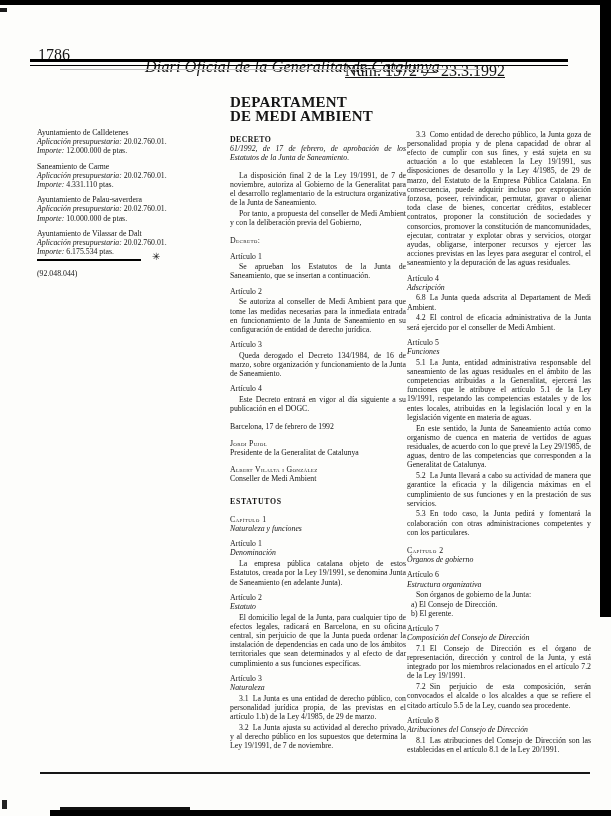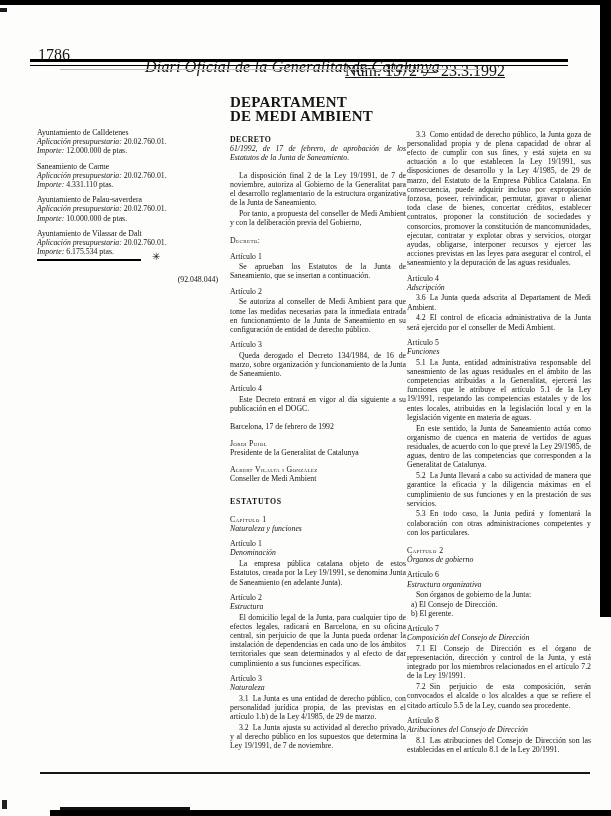--- a/index.html
+++ b/index.html
@@ -26,21 +26,21 @@
   
   .col{position:absolute;font-size:7.8px;line-height:9.2px;}
   .col-left{left:37px;top:128px;width:181px;}
   .col-mid{left:230px;top:96px;width:176px;}
   .col-right{left:407px;top:128px;width:184px;}
   
   .blk{margin:0;}
   .muni{margin-top:6px;}
   .col-left .blk:first-child{margin-top:0;}
   .pline i{font-style:italic;}
-  .ref{margin-top:19px;text-align:right;}
+  .ref{margin-top:13px;}
   .dept{font-weight:700;font-size:15px;line-height:13.5px;letter-spacing:0.2px;}
   .bold-label{font-weight:700;margin-top:12px;letter-spacing:0.4px;}
   .ital{font-style:italic;text-align:justify;}
   .ital-sub{font-style:italic;}
   .para{text-align:justify;text-indent:9px;margin-top:1.5px;}
   .sc{font-variant:small-caps;margin-top:9px;letter-spacing:0.4px;}
   .art{margin-top:6px;}
   .name{font-variant:small-caps;margin-top:8px;letter-spacing:0.3px;}
   .role{}
   .bold{font-weight:700;margin-top:13px;margin-bottom:2px;letter-spacing:0.7px;}
@@ -94,50 +94,50 @@
       <div class="blk dept">DEPARTAMENT</div>
       <div class="blk dept">DE MEDI AMBIENT</div>
       <div class="blk bold-label">DECRETO</div>
       <div class="blk ital">61/1992, de 17 de febrero, de aprobación de los Estatutos de la Junta de Saneamiento.</div>
       <div class="blk para plain">La disposición final 2 de la Ley 19/1991, de 7 de noviembre, autoriza al Gobierno de la Generalitat para el desarrollo reglamentario de la estructura organizativa de la Junta de Saneamiento.</div>
       <div class="blk para">Por tanto, a propuesta del conseller de Medi Ambient y con la deliberación previa del Gobierno,</div>
       <div class="blk sc">Decreto:</div>
       <div class="blk art">Artículo 1</div>
       <div class="blk para">Se aprueban los Estatutos de la Junta de Saneamiento, que se insertan a continuación.</div>
       <div class="blk art">Artículo 2</div>
-      <div class="blk para">Se autoriza al conseller de Medi Ambient para que tome las medidas necesarias para la inmediata entrada en funcionamiento de la Junta de Saneamiento en su configuración de entidad de derecho público.</div>
+      <div class="blk para">Se autoriza al conseller de Medi Ambient para que tome las medidas necesarias para la inmediata entrada en funcionamiento de la Junta de Saneamiento en su configuración de entidad de derecho jurídica.</div>
       <div class="blk art">Artículo 3</div>
       <div class="blk para">Queda derogado el Decreto 134/1984, de 16 de marzo, sobre organización y funcionamiento de la Junta de Saneamiento.</div>
       <div class="blk art">Artículo 4</div>
       <div class="blk para">Este Decreto entrará en vigor al día siguiente a su publicación en el DOGC.</div>
       <div class="blk plain">Barcelona, 17 de febrero de 1992</div>
       <div class="blk name">Jordi Pujol</div>
       <div class="blk role">Presidente de la Generalitat de Catalunya</div>
       <div class="blk name">Albert Vilalta i González</div>
       <div class="blk role">Conseller de Medi Ambient</div>
       <div class="blk bold">ESTATUTOS</div>
       <div class="blk sc">Capítulo 1</div>
       <div class="blk ital">Naturaleza y funciones</div>
       <div class="blk art">Artículo 1</div>
       <div class="blk ital-sub">Denominación</div>
       <div class="blk para">La empresa pública catalana objeto de estos Estatutos, creada por la Ley 19/1991, se denomina Junta de Saneamiento (en adelante Junta).</div>
       <div class="blk art">Artículo 2</div>
-      <div class="blk ital-sub">Estructura</div>
+      <div class="blk ital-sub">Estatuto</div>
       <div class="blk para">El domicilio legal de la Junta, para cualquier tipo de efectos legales, radicará en Barcelona, en su oficina central, sin perjuicio de que la Junta pueda ordenar la instalación de dependencias en cada uno de los ámbitos territoriales que sean determinados y al efecto de dar cumplimiento a sus funciones específicas.</div>
       <div class="blk art">Artículo 3</div>
       <div class="blk ital-sub">Naturaleza</div>
       <div class="blk para">3.1 La Junta es una entidad de derecho público, con personalidad jurídica propia, de las previstas en el artículo 1.b) de la Ley 4/1985, de 29 de marzo.</div>
       <div class="blk para">3.2 La Junta ajusta su actividad al derecho privado, y al derecho público en los supuestos que determina la Ley 19/1991, de 7 de noviembre.</div>
     </div>
 
   <div class="col col-right">
       <div class="blk para">3.3 Como entidad de derecho público, la Junta goza de personalidad propia y de plena capacidad de obrar al efecto de cumplir con sus fines, y está sujeta en su actuación a lo que establecen la Ley 19/1991, sus disposiciones de desarrollo y la Ley 4/1985, de 29 de marzo, del Estatuto de la Empresa Pública Catalana. En consecuencia, puede adquirir incluso por expropiación forzosa, poseer, reivindicar, permutar, gravar o alienar toda clase de bienes, concertar créditos, establecer contratos, proponer la constitución de sociedades y consorcios, promover la constitución de mancomunidades, ejecutar, contratar y explotar obras y servicios, otorgar ayudas, obligarse, interponer recursos y ejercer las acciones previstas en las leyes para asegurar el control, el saneamiento y la depuración de las aguas residuales.</div>
       <div class="blk art">Artículo 4</div>
       <div class="blk ital-sub">Adscripción</div>
-      <div class="blk para">3.6 La Junta queda adscrita al Departament de Medi Ambient.</div>
+      <div class="blk para">6.8 La Junta queda adscrita al Departament de Medi Ambient.</div>
       <div class="blk para">4.2 El control de eficacia administrativa de la Junta será ejercido por el conseller de Medi Ambient.</div>
       <div class="blk art">Artículo 5</div>
       <div class="blk ital-sub">Funciones</div>
       <div class="blk para">5.1 La Junta, entidad administrativa responsable del saneamiento de las aguas residuales en el ámbito de las competencias atribuidas a la Generalitat, ejercerá las funciones que le atribuye el artículo 5.1 de la Ley 19/1991, respetando las competencias estatales y de los entes locales, atribuidas en la legislación local y en la legislación vigente en materia de aguas.</div>
       <div class="blk para">En este sentido, la Junta de Saneamiento actúa como organismo de cuenca en materia de vertidos de aguas residuales, de acuerdo con lo que prevé la Ley 29/1985, de aguas, dentro de las competencias que corresponden a la Generalitat de Catalunya.</div>
       <div class="blk para">5.2 La Junta llevará a cabo su actividad de manera que garantice la eficacia y la diligencia máximas en el cumplimiento de sus funciones y en la prestación de sus servicios.</div>
       <div class="blk para">5.3 En todo caso, la Junta pedirá y fomentará la colaboración con otras administraciones competentes y con los particulares.</div>
       <div class="blk sc">Capítulo 2</div>
       <div class="blk ital">Órganos de gobierno</div>
       <div class="blk art">Artículo 6</div>

